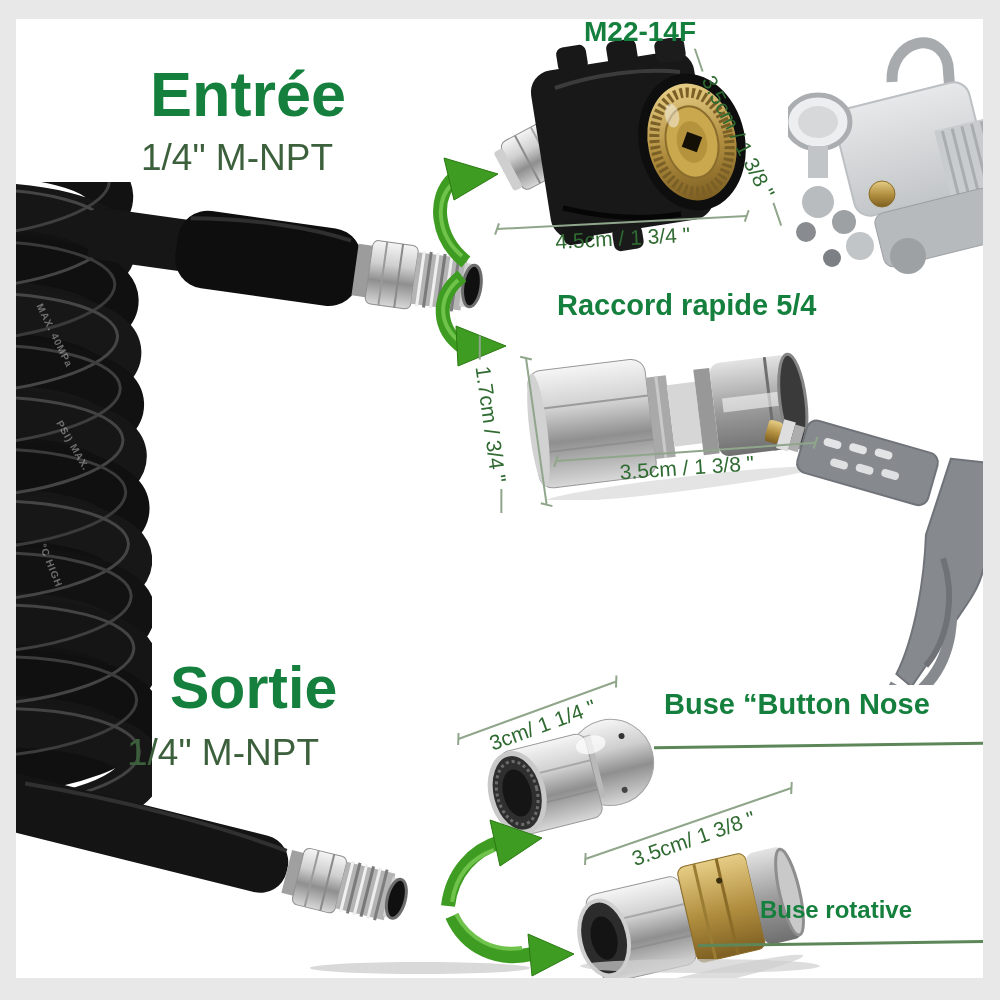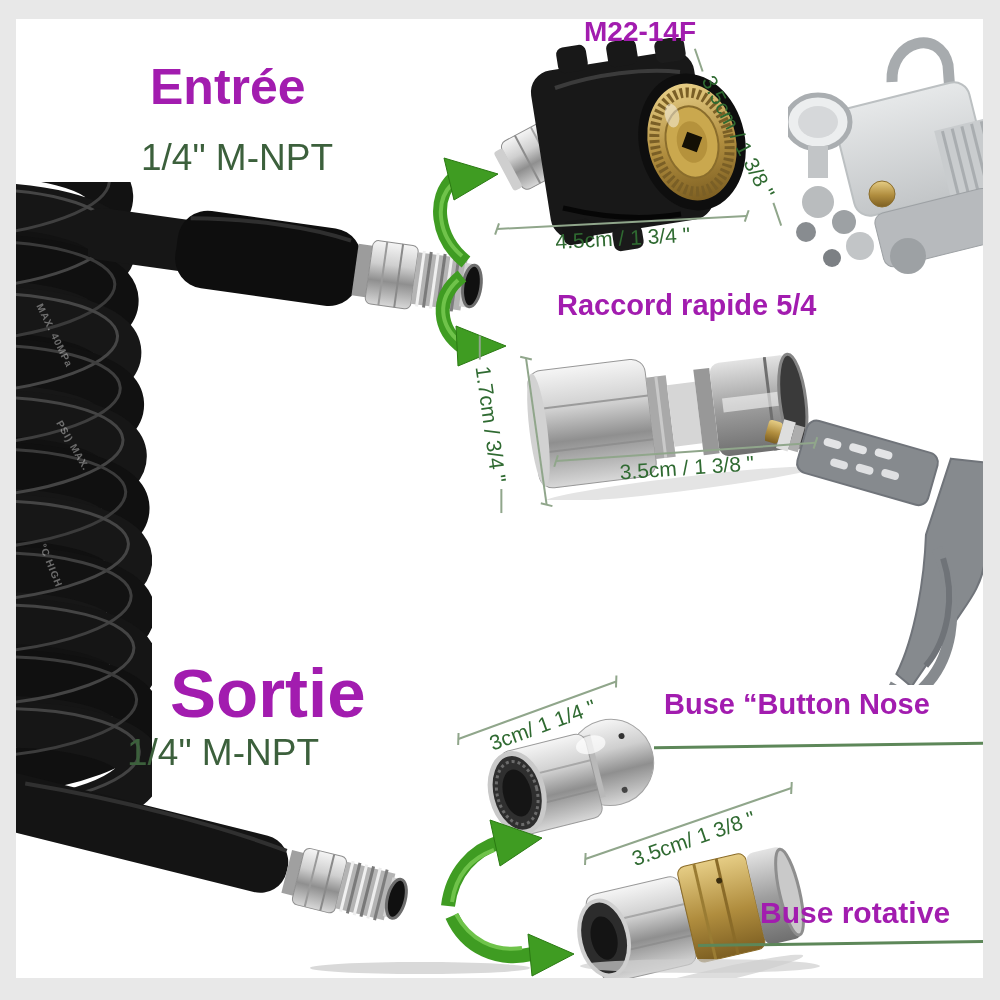--- a/index.html
+++ b/index.html
@@ -1,20 +1,20 @@
 <!DOCTYPE html>
 <html><head>
 <meta charset="utf-8">
 <style>
   html,body{margin:0;padding:0;}
   .frame{position:relative;width:1000px;height:1000px;background:#e8e8e8;font-family:"Liberation Sans",sans-serif;overflow:hidden;}
   .content{position:absolute;left:16px;top:19px;width:967px;height:959px;background:#ffffff;overflow:hidden;}
   .stage{position:absolute;left:-16px;top:-19px;width:1000px;height:1000px;}
   .abs{position:absolute;}
-  .lbl{position:absolute;font-weight:bold;color:#a21caf;white-space:nowrap;}
+  .lbl{position:absolute;font-weight:bold;color:#15803d;white-space:nowrap;}
   .sub{position:absolute;font-weight:400;color:#3c603c;white-space:nowrap;}
   .dim{position:absolute;color:#2f6a31;font-size:21px;transform-origin:0 0;white-space:nowrap;}
   .dim-row{display:flex;align-items:center;gap:7px;}
   .tick{width:24px;height:2px;background:#90a68b;transform:rotate(8deg);}
   .dim-col{display:flex;flex-direction:column;align-items:center;gap:3px;}
   .dline{height:2px;background:#90a68b;position:relative;}
   .dline::before,.dline::after{content:"";position:absolute;top:-5px;width:2px;height:12px;background:#90a68b;transform:rotate(22deg);}
   .dline::before{left:-1px;}
   .dline::after{right:-1px;}
   .uline{position:absolute;height:3px;background:#5d8759;}
@@ -275,34 +275,34 @@
         <g>
           <path d="M452,916 C466,948 498,962 532,954" fill="none" stroke="#3f9c22" stroke-width="14"></path>
           <path d="M456,914 C470,940 494,952 522,948" fill="none" stroke="#6fc34a" stroke-width="4"></path>
           <polygon points="528,934 574,954 532,976" fill="#3f9c22" stroke="#2a7a12"></polygon>
         </g>
         <ellipse cx="420" cy="968" rx="110" ry="6" fill="#cfcfcf" opacity="0.8"></ellipse>
         <ellipse cx="700" cy="966" rx="120" ry="7" fill="#cfcfcf" opacity="0.7"></ellipse>
       </svg>
 
       
-      <span class="lbl" style="left:150px;top:58px;font-size:50px;">Entrée</span>
+      <span class="lbl" style="left:150px;top:58px;font-size:63px;">Entrée</span>
       <span class="sub" style="left:141px;top:137px;font-size:37px;">1/4" M-NPT</span>
 
       <span class="lbl" style="left:584px;top:16px;font-size:28px;">M22-14F</span>
 
       <span class="lbl" style="left:557px;top:289px;font-size:29px;">Raccord rapide 5/4</span>
 
-      <span class="lbl" style="left:170px;top:654px;font-size:69px;text-align:right;">Sortie</span>
+      <span class="lbl" style="left:170px;top:654px;font-size:59px;text-align:right;">Sortie</span>
       <span class="sub" style="left:127px;top:732px;font-size:37px;">1/4" M-NPT</span>
 
       <span class="lbl" style="left:664px;top:688px;font-size:29px;">Buse “Button Nose</span>
       <div class="uline" style="left:654px;top:744px;width:332px;transform:rotate(-0.8deg);"></div>
 
-      <span class="lbl" style="left:760px;top:896px;font-size:30px;">Buse rotative</span>
+      <span class="lbl" style="left:760px;top:896px;font-size:24px;">Buse rotative</span>
       <div class="uline" style="left:698px;top:942px;width:290px;transform:rotate(-0.8deg);"></div>
 
       
       <div class="dim" style="left:704px;top:44px;transform:rotate(63deg);">
         <div class="dim-row">
           <div class="tick"></div>
           <span>3.5cm / 1 3/8 "</span>
           <div class="tick"></div>
         </div>
       </div>

